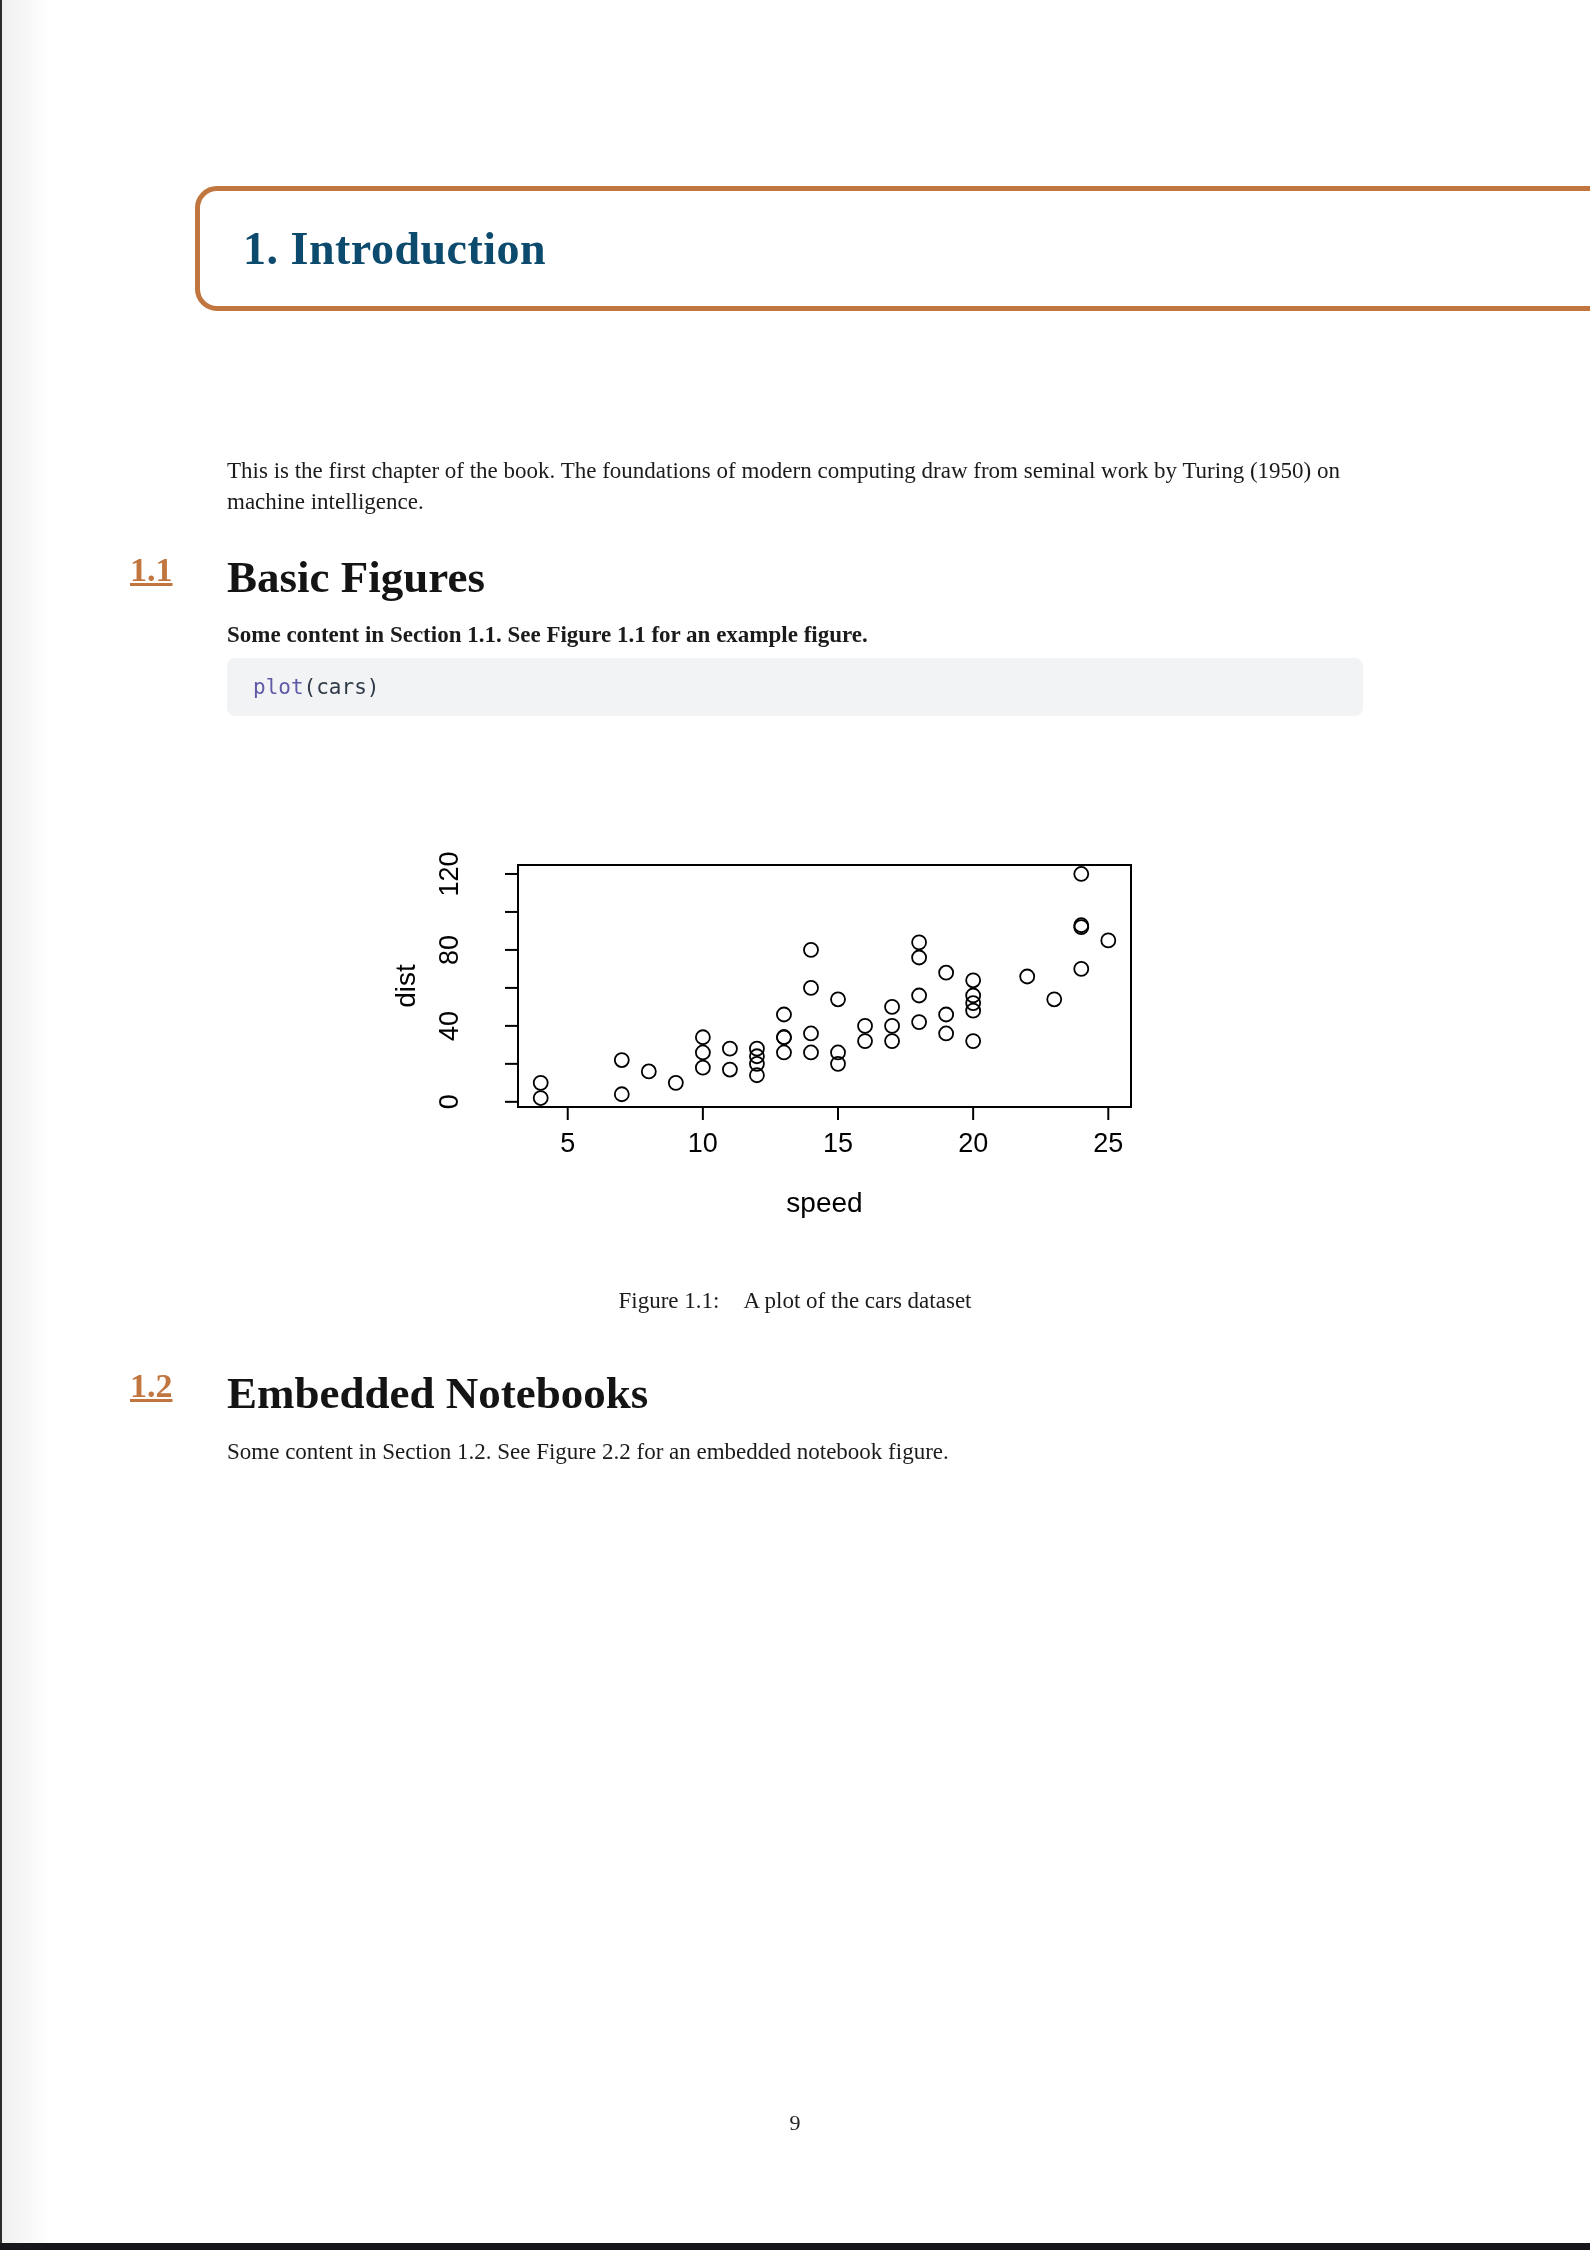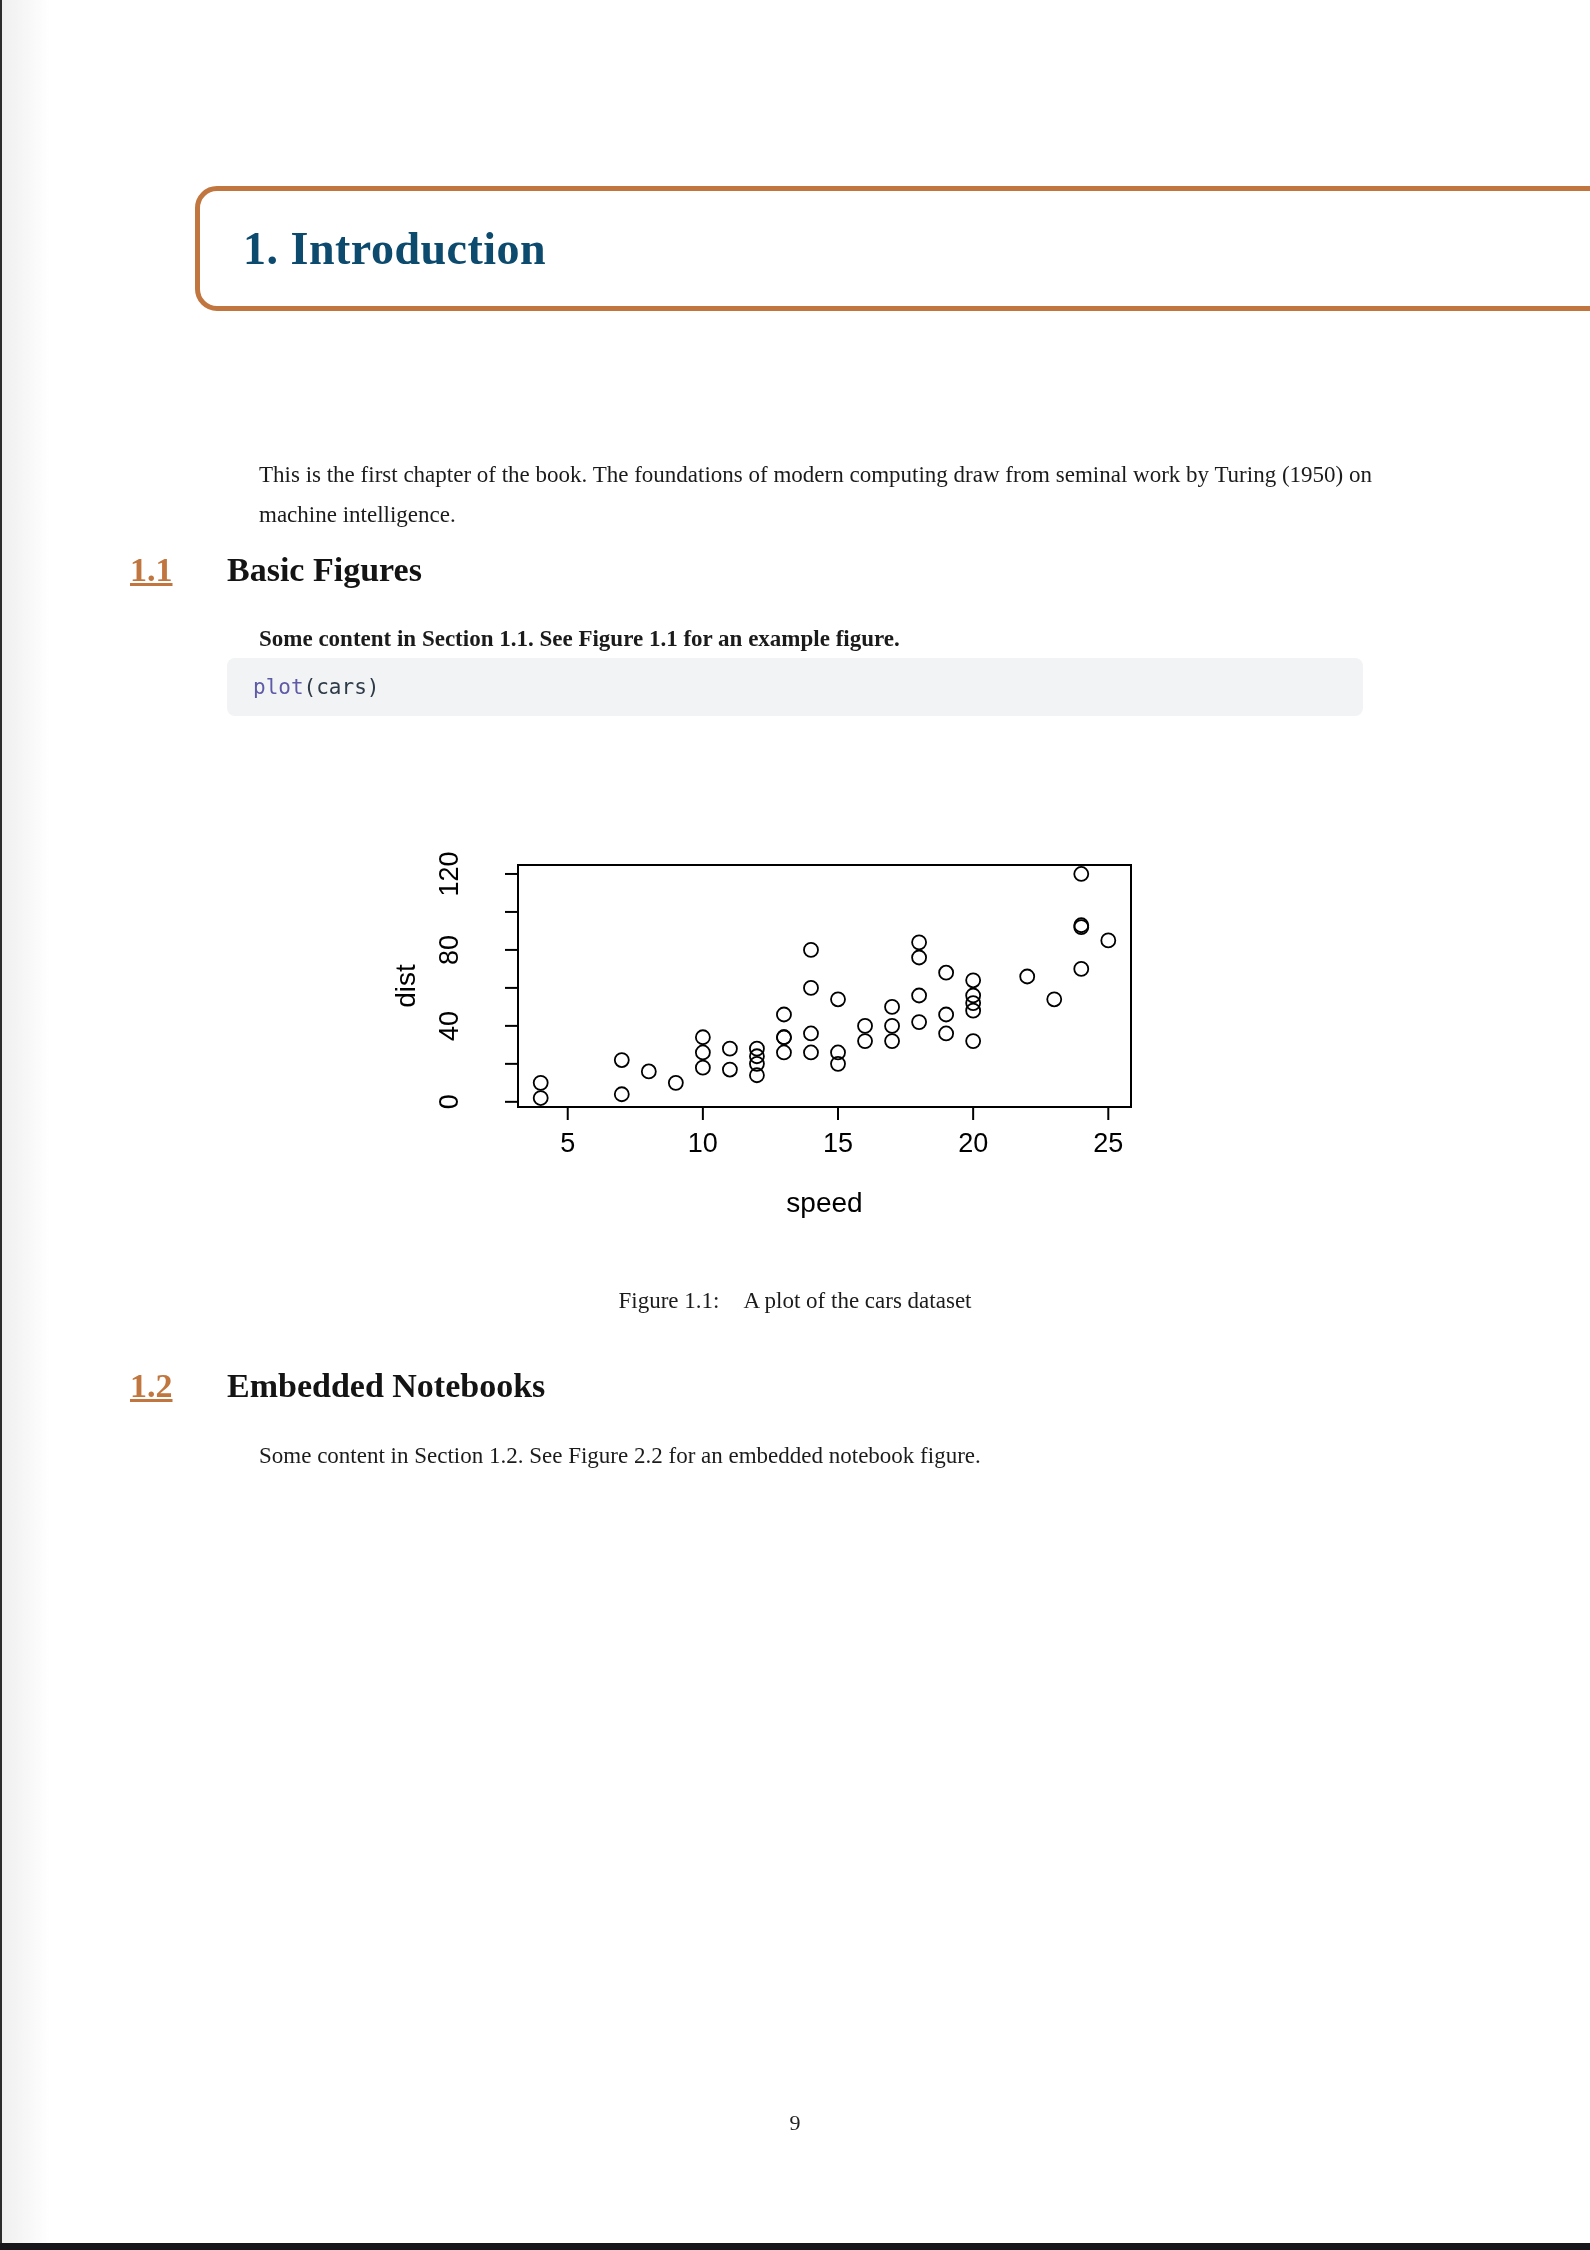--- a/index.html
+++ b/index.html
@@ -29,35 +29,35 @@
     background:#ffffff;
   }
   .chapter-banner h1{
     margin:0 0 0 43px;
     font-size:46px;font-weight:bold;color:#0c4a6e;
     font-family:"Liberation Serif", serif;
     letter-spacing:0.5px;
   }
   .para{
     position:absolute;left:227px;width:1145px;
-    font-size:23px;line-height:40px;color:#1b1b1b;margin-left:32px;
+    font-size:23px;line-height:31px;color:#1b1b1b;
   }
   .para-intro{top:455px;}
   .para-s1{top:619px;font-weight:bold;}
   .para-s2{top:1436px;}
   .section-heading{
     position:absolute;left:0;width:1590px;height:44px;
   }
   .section-heading .sec-num{
     position:absolute;left:130px;top:0;
     font-size:34px;font-weight:bold;color:var(--accent,#C0763E);text-decoration:underline;
   }
   .section-heading .sec-title{
     position:absolute;left:227px;top:0;
-    font-size:34px;font-weight:bold;color:#141414;margin:0;
+    font-size:45px;font-weight:bold;color:#141414;margin:0;
   }
   .heading-s1{top:551px;}
   .heading-s2{top:1367px;}
   .code-block{
     position:absolute;left:227px;top:658px;width:1136px;height:58px;
     background:var(--code-bg,#F1F3F4);
     border-radius:8px;
     box-sizing:border-box;
     display:flex;align-items:center;
     padding-left:26px;

